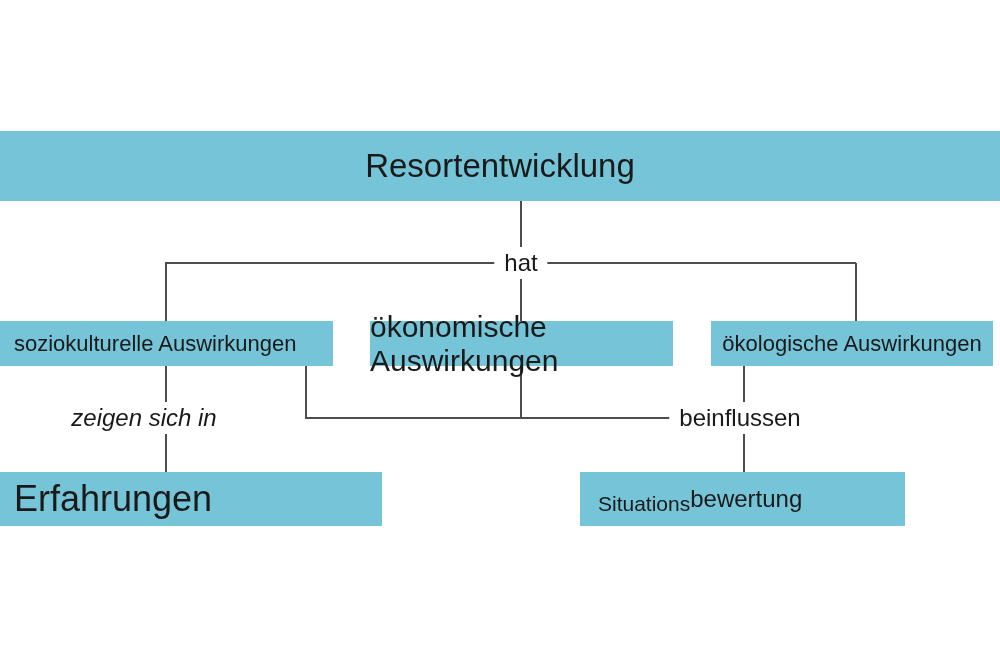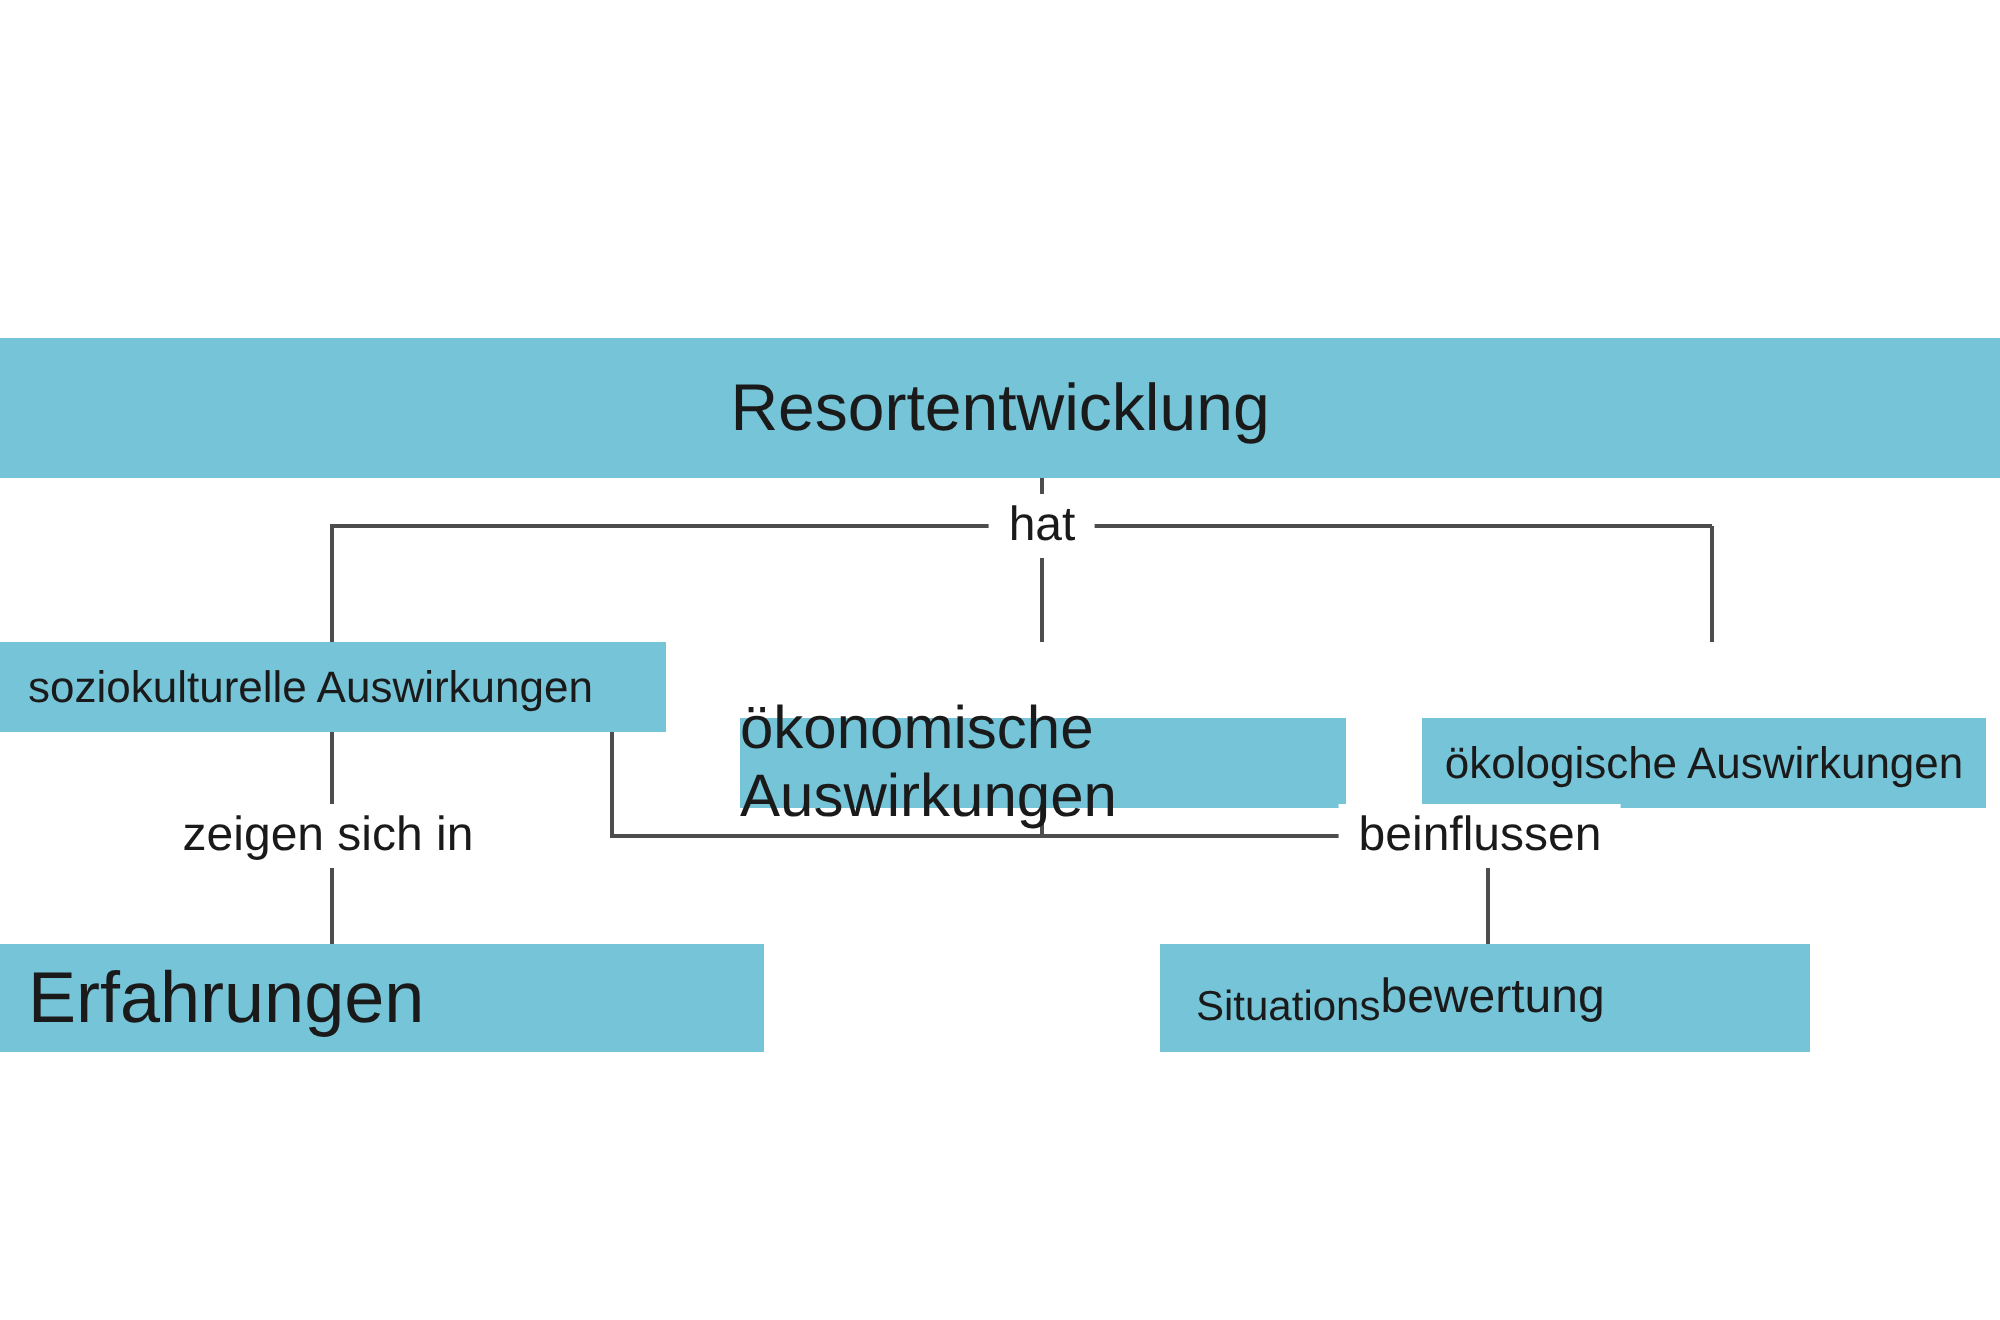--- a/index.html
+++ b/index.html
@@ -18,21 +18,21 @@
   }
   .node {
     position: absolute;
     background: #76c4d8;
     display: flex;
     align-items: center;
     box-sizing: border-box;
     z-index: 2;
     color: #1a1a1a;
   }
-  .node.centered { justify-content: center; margin-top: 38px; }
+  .node.centered { justify-content: center; }
   .line {
     position: absolute;
     background: #4d4d4d;
     z-index: 1;
   }
   .vline { width: 1.5px; }
   .hline { height: 1.5px; }
   .edge-label {
     position: absolute;
     transform: translate(-50%, -50%);
@@ -81,21 +81,21 @@
   #line-hat-horizontal { left: 165px; top: 262px; width: 691px; }
   #line-left-down      { left: 165px; top: 263px; height: 58px; }
   #line-right-down     { left: 855px; top: 263px; height: 58px; }
   #line-zeigen         { left: 165px; top: 366px; height: 106px; }
   #line-sozio-stub     { left: 305px; top: 366px; height: 52px; }
   #line-beinflussen-h  { left: 305px; top: 417px; width: 378px; }
   #line-oekon-stub     { left: 520px; top: 366px; height: 52px; }
   #line-beinflussen-v  { left: 743px; top: 366px; height: 106px; }
 
   #label-hat         { left: 521px; top: 263px; }
-  #label-zeigen      { left: 164px; top: 418px; }
+  #label-zeigen      { left: 144px; top: 418px; font-style: italic; }
   #label-beinflussen { left: 740px; top: 418px; }
 </style>
 </head>
 <body>
 
 <div id="stage">
 
   <div class="node centered" id="root-node">
     <span>Resortentwicklung</span>
   </div>

